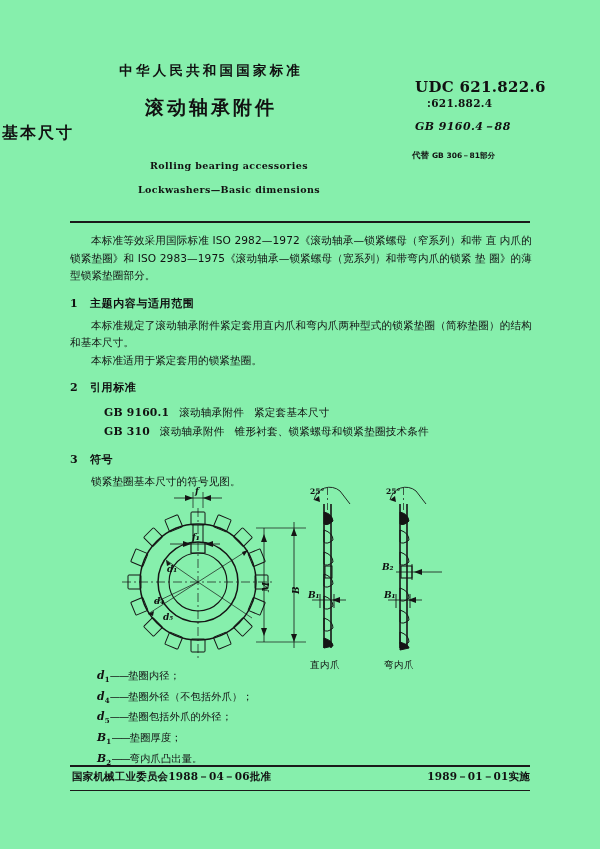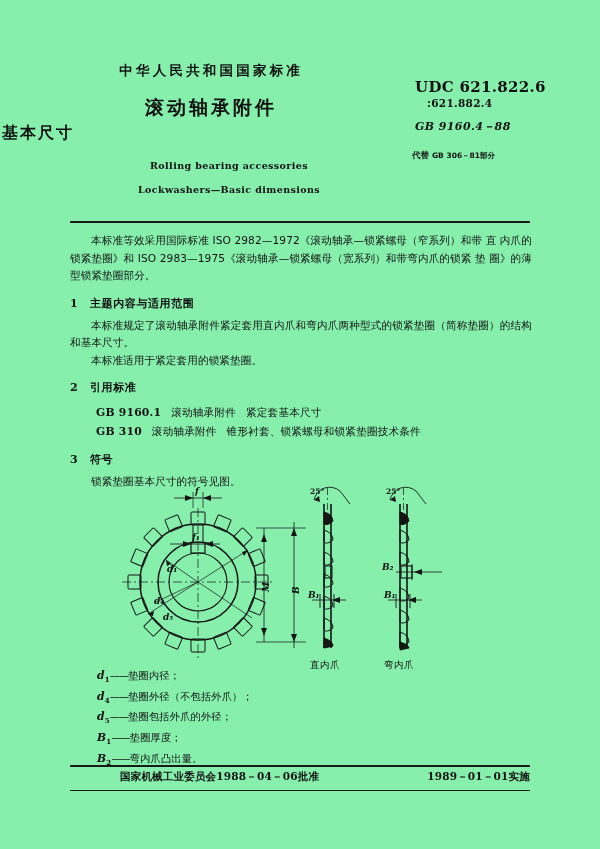--- a/index.html
+++ b/index.html
@@ -175,20 +175,21 @@
     margin: 0;
     font-size: 10.6px;
     line-height: 18px;
     padding-left: 26px;
     letter-spacing: 0.2px;
   }
   .ref-item .code {
     font-family: "DejaVu Serif", "Liberation Serif", serif;
     font-weight: bold;
     font-size: 10.8px;
+    margin-left: 8px;
   }
   .ref-gap { display:inline-block; width: 10px; }
 
   
   .figure {
     position: absolute;
     left: 70px; top: 482px;
     width: 462px; height: 190px;
   }
   .fig-svg { display:block; }
@@ -219,21 +220,20 @@
   .legend-dash { letter-spacing: -1px; }
 
   
   .footer-left {
     position: absolute;
     left: 72px; top: 770px;
     font-size: 10.5px;
     font-weight: bold;
     letter-spacing: 0.2px;
     white-space: nowrap;
-    margin-left: 48px;
   }
   .footer-right {
     position: absolute;
     right: 70px; top: 770px;
     font-size: 10.5px;
     font-weight: bold;
     letter-spacing: 0.2px;
     white-space: nowrap;
   }
   .footer-left .dt, .footer-right .dt {

